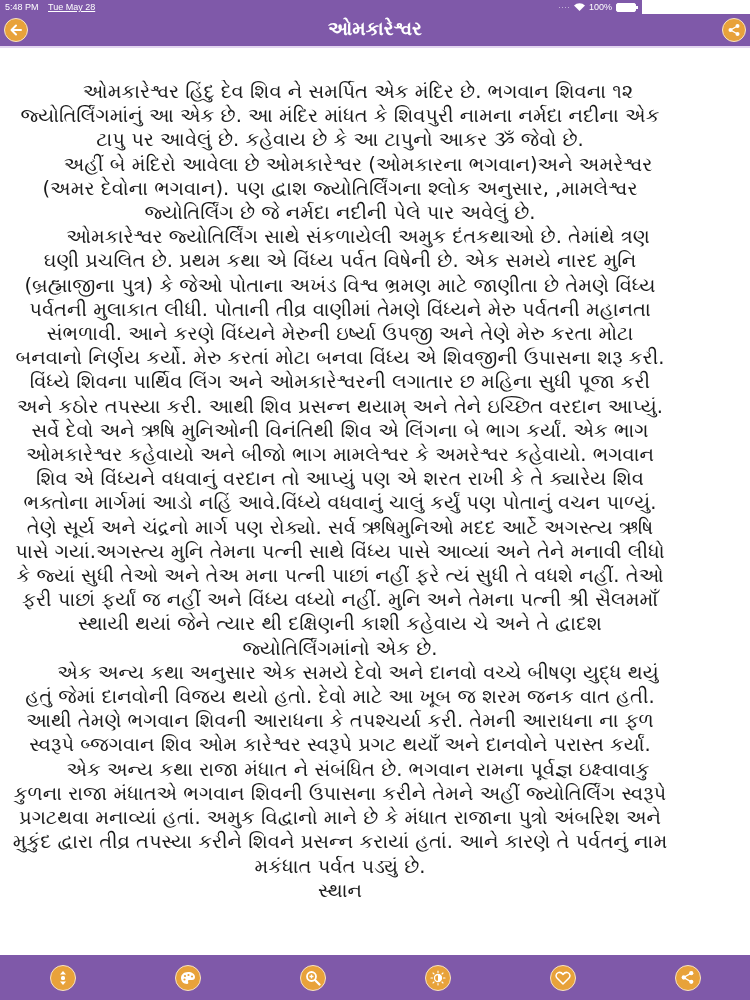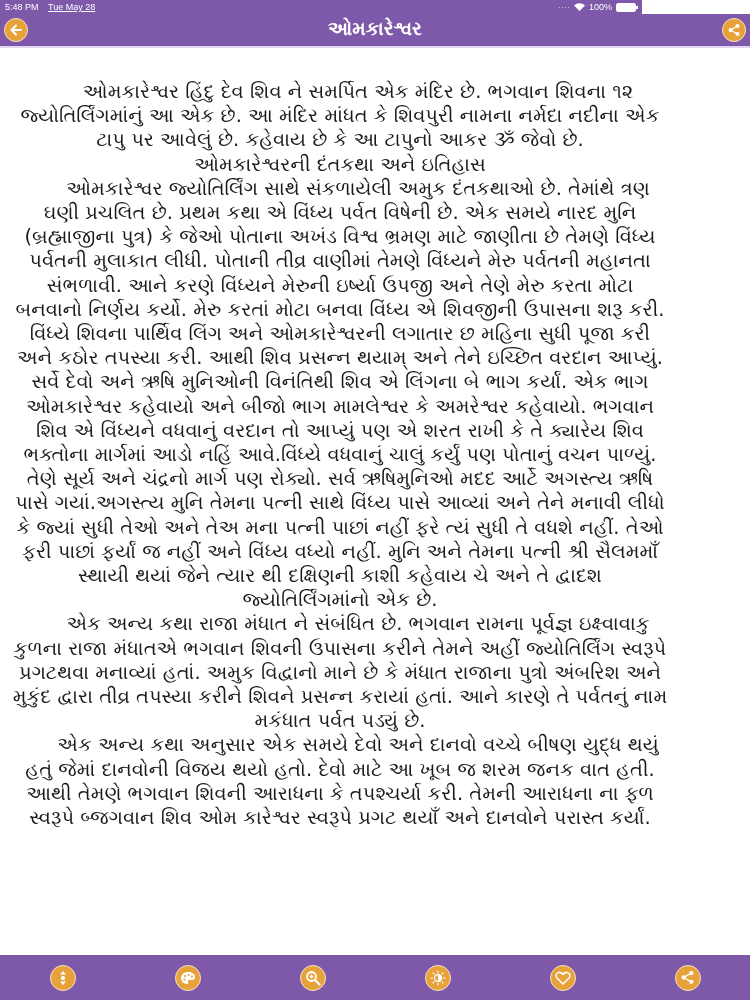--- a/index.html
+++ b/index.html
@@ -77,24 +77,25 @@
       <circle cx="10.5" cy="3" r="2" fill="#fff"></circle>
         <circle cx="3.5" cy="7" r="2" fill="#fff"></circle>
         <circle cx="10.5" cy="11" r="2" fill="#fff"></circle>
       <path d="M10.5 3 L3.5 7 L10.5 11" stroke="#fff" stroke-width="1.3" fill="none"></path>
     </svg>
   </div>
 </div>
 
 <div class="content">
   <p class="indent">ઓમકારેશ્વર હિંદુ દેવ શિવ ને સમર્પિત એક મંદિર છે. ભગવાન શિવના ૧૨ જ્યોતિર્લિંગમાંનું આ એક છે. આ મંદિર માંધત કે શિવપુરી નામના નર્મદા નદીના એક ટાપુ પર આવેલું છે. કહેવાય છે કે આ ટાપુનો આકર ૐ જેવો છે.</p>
-  <p>ઓમકારેશ્વરની દંતકથા અને ઇતિહાસ</p>
+  <p class="indent">અહીં બે મંદિરો આવેલા છે ઓમકારેશ્વર (ઓમકારના ભગવાન)અને અમરેશ્વર (અમર દેવોના ભગવાન). પણ દ્વાશ જ્યોતિર્લિંગના શ્લોક અનુસાર, ,મામલેશ્વર જ્યોતિર્લિંગ છે જે નર્મદા નદીની પેલે પાર અવેલું છે.</p>
   <p class="indent">ઓમકારેશ્વર જ્યોતિર્લિંગ સાથે સંકળાયેલી અમુક દંતકથાઓ છે. તેમાંથે ત્રણ ઘણી પ્રચલિત છે. પ્રથમ કથા એ વિંધ્ય પર્વત વિષેની છે. એક સમયે નારદ મુનિ (બ્રહ્માજીના પુત્ર) કે જેઓ પોતાના અખંડ વિશ્વ ભ્રમણ માટે જાણીતા છે તેમણે વિંધ્ય પર્વતની મુલાકાત લીધી. પોતાની તીવ્ર વાણીમાં તેમણે વિંધ્યને મેરુ પર્વતની મહાનતા સંભળાવી. આને કરણે વિંધ્યને મેરુની ઇર્ષ્યા ઉપજી અને તેણે મેરુ કરતા મોટા બનવાનો નિર્ણય કર્યો. મેરુ કરતાં મોટા બનવા વિંધ્ય એ શિવજીની ઉપાસના શરૂ કરી. વિંધ્યે શિવના પાર્થિવ લિંગ અને ઓમકારેશ્વરની લગાતાર છ મહિના સુધી પૂજા કરી અને કઠોર તપસ્યા કરી. આથી શિવ પ્રસન્ન થયામ્ અને તેને ઇચ્છિત વરદાન આપ્યું. સર્વે દેવો અને ઋષિ મુનિઓની વિનંતિથી શિવ એ લિંગના બે ભાગ કર્યાં. એક ભાગ ઓમકારેશ્વર કહેવાયો અને બીજો ભાગ મામલેશ્વર કે અમરેશ્વર કહેવાયો. ભગવાન શિવ એ વિંધ્યને વધવાનું વરદાન તો આપ્યું પણ એ શરત રાખી કે તે ક્યારેય શિવ ભક્તોના માર્ગમાં આડો નહિં આવે.વિંધ્યે વધવાનું ચાલું કર્યું પણ પોતાનું વચન પાળ્યું. તેણે સૂર્ય અને ચંદ્રનો માર્ગ પણ રોક્યો. સર્વ ઋષિમુનિઓ મદદ આર્ટે અગસ્ત્ય ઋષિ પાસે ગયાં.અગસ્ત્ય મુનિ તેમના પત્ની સાથે વિંધ્ય પાસે આવ્યાં અને તેને મનાવી લીધો કે જ્યાં સુધી તેઓ અને તેઅ મના પત્ની પાછાં નહીં ફરે ત્યં સુધી તે વધશે નહીં. તેઓ ફરી પાછાં ફર્યાં જ નહીં અને વિંધ્ય વધ્યો નહીં. મુનિ અને તેમના પત્ની શ્રી સૈલમમાઁ સ્થાયી થયાં જેને ત્યાર થી દક્ષિણની કાશી કહેવાય ચે અને તે દ્વાદશ જ્યોતિર્લિંગમાંનો એક છે.</p>
+  <p class="indent">એક અન્ય કથા અનુસાર એક સમયે દેવો અને દાનવો વચ્ચે બીષણ યુદ્ધ થયું હતું જેમાં દાનવોની વિજય થયો હતો. દેવો માટે આ ખૂબ જ શરમ જનક વાત હતી. આથી તેમણે ભગવાન શિવની આરાધના કે તપશ્ચર્યા કરી. તેમની આરાધના ના ફળ સ્વરૂપે બ્જગવાન શિવ ઓમ કારેશ્વર સ્વરૂપે પ્રગટ થયાઁ અને દાનવોને પરાસ્ત કર્યાં.</p>
   <p class="indent">એક અન્ય કથા રાજા મંધાત ને સંબંધિત છે. ભગવાન રામના પૂર્વજ્ઞ ઇક્ષ્વાવાકુ કુળના રાજા મંધાતએ ભગવાન શિવની ઉપાસના કરીને તેમને અહીં જ્યોતિર્લિંગ સ્વરૂપે પ્રગટથવા મનાવ્યાં હતાં. અમુક વિદ્વાનો માને છે કે મંધાત રાજાના પુત્રો અંબરિશ અને મુકુંદ દ્વારા તીવ્ર તપસ્યા કરીને શિવને પ્રસન્ન કરાયાં હતાં. આને કારણે તે પર્વતનું નામ મકંધાત પર્વત પડ્યું છે.</p>
-  <p class="indent">એક અન્ય કથા અનુસાર એક સમયે દેવો અને દાનવો વચ્ચે બીષણ યુદ્ધ થયું હતું જેમાં દાનવોની વિજય થયો હતો. દેવો માટે આ ખૂબ જ શરમ જનક વાત હતી. આથી તેમણે ભગવાન શિવની આરાધના કે તપશ્ચર્યા કરી. તેમની આરાધના ના ફળ સ્વરૂપે બ્જગવાન શિવ ઓમ કારેશ્વર સ્વરૂપે પ્રગટ થયાઁ અને દાનવોને પરાસ્ત કર્યાં.</p>
+  <p>સ્થાન</p>
 </div>
 
 <div class="bottombar">
   <div class="circle-btn">
     <svg width="14" height="16" viewBox="0 0 14 16">
       <path d="M7 1 L10 4.5 H4 Z" fill="#fff"></path>
         <rect x="5" y="6" width="4" height="4" rx="1.5" fill="#fff"></rect>
         <path d="M7 15 L10 11.5 H4 Z" fill="#fff"></path>
     </svg>
   </div>

